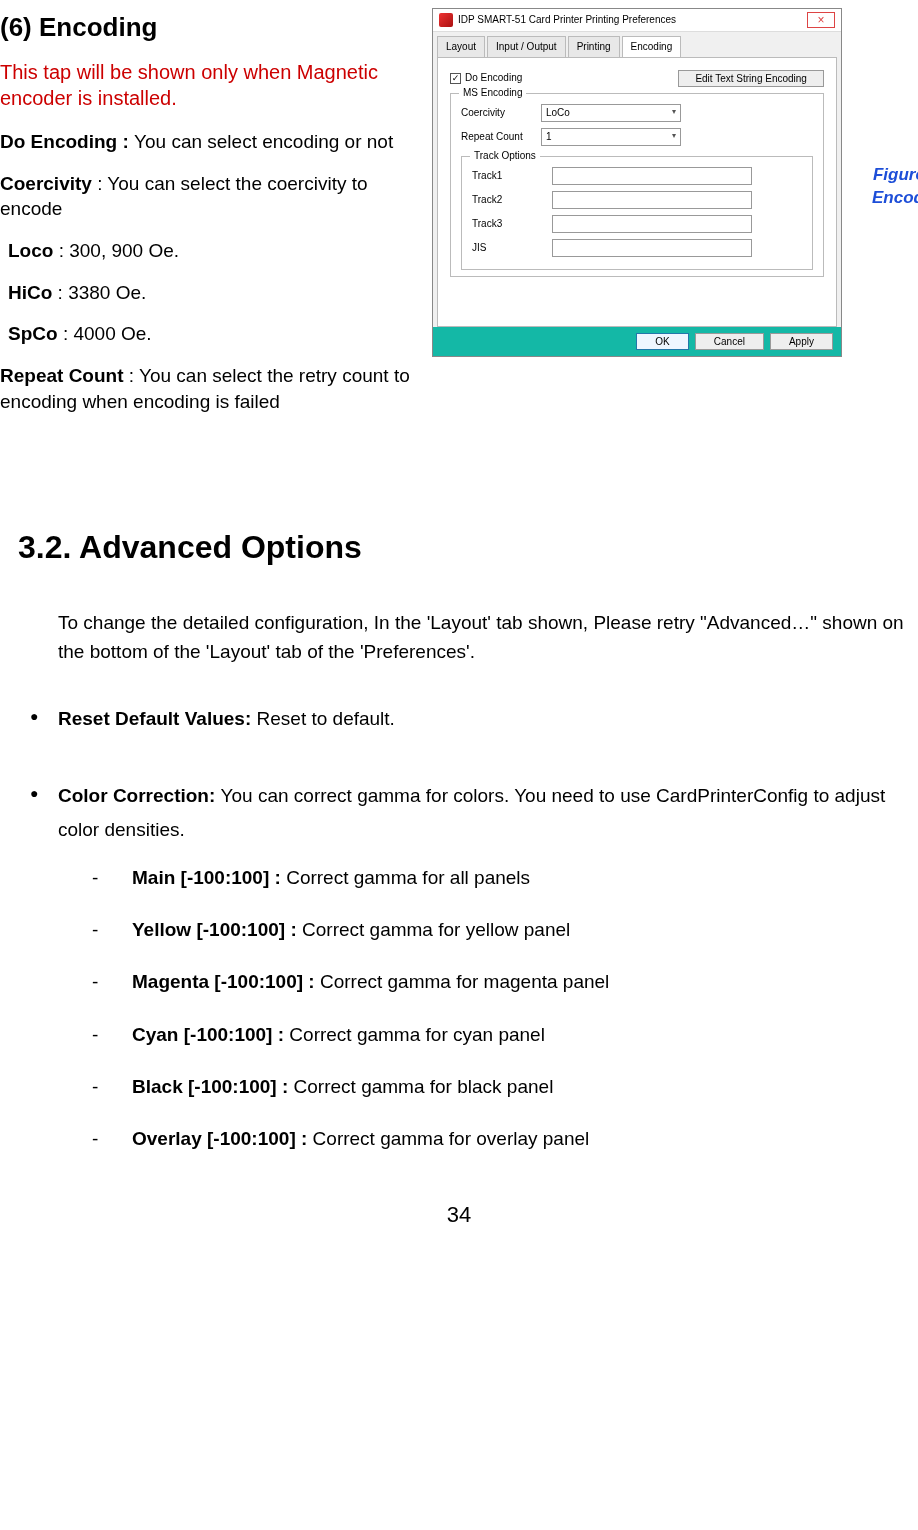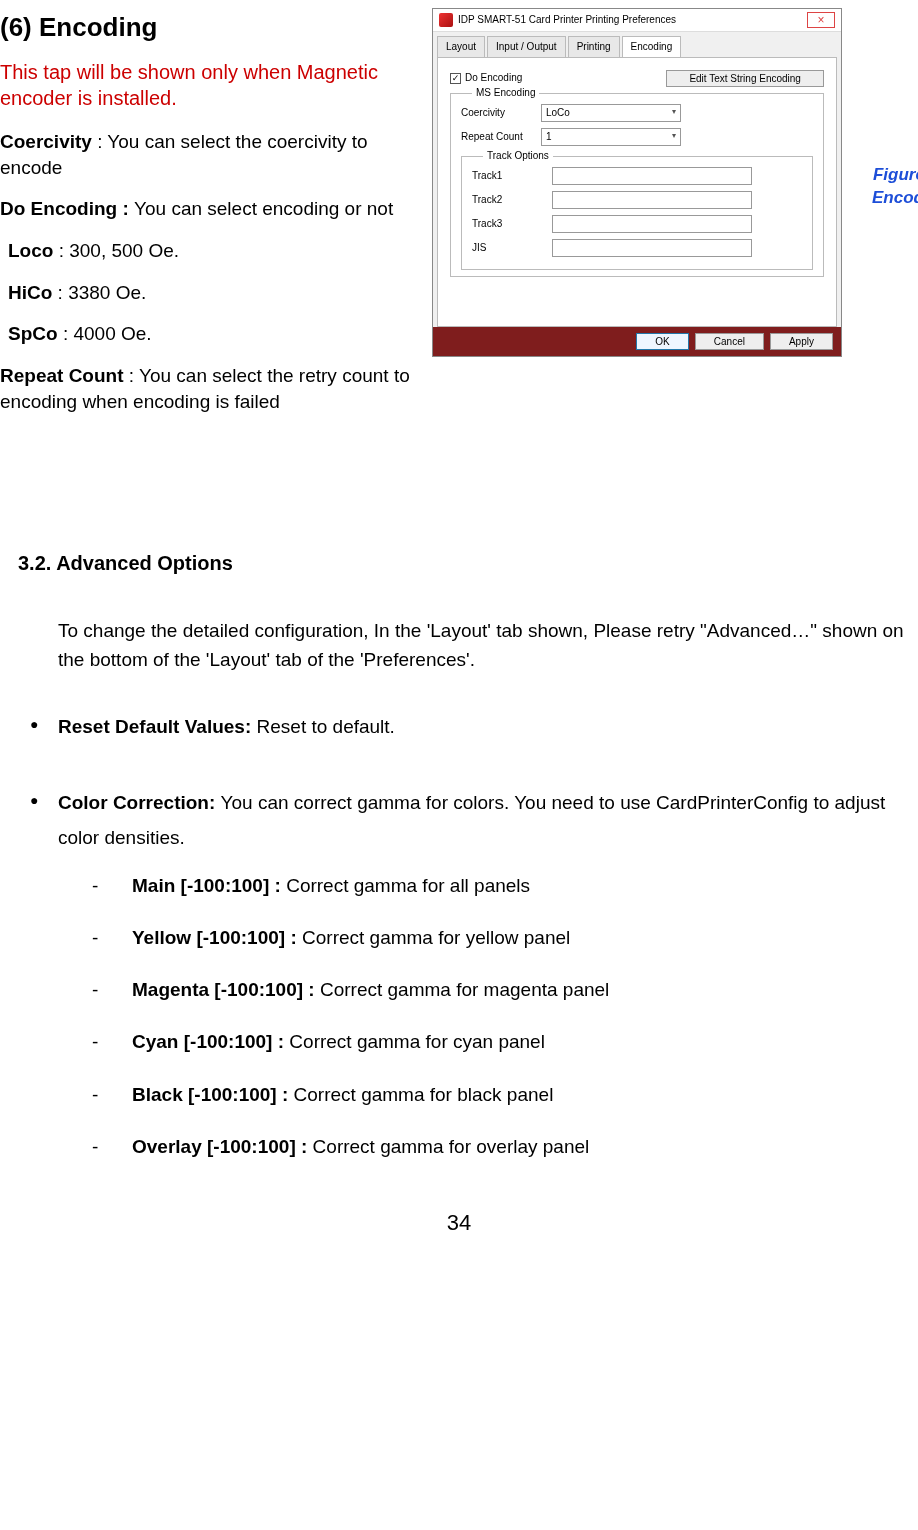--- a/index.html
+++ b/index.html
@@ -51,52 +51,52 @@
     border: 1px solid #bbb; border-bottom: none;
   }
   .tab.active { background: #fff; }
   .dialog-body {
     background: #fff; margin: 0 4px; padding: 12px; border: 1px solid #bbb;
     min-height: 270px;
   }
   .field-row { display: flex; align-items: center; margin-bottom: 6px; gap: 6px; }
   .chk { width: 11px; height: 11px; border: 1px solid #555; display:inline-flex; align-items:center; justify-content:center; font-size:9px; }
   .btn-small {
-    font-size: 10px; padding: 2px 22px; border: 1px solid #999; background: #eee;
+    font-size: 10px; padding: 2px 16px; border: 1px solid #999; background: #eee;
   }
   .groupbox {
     border: 1px solid #bbb; padding: 10px 10px 6px 10px; margin-top: 6px; position: relative;
   }
   .groupbox-title {
-    position: absolute; top: -8px; left: 21px; background: #fff; padding: 0 4px; font-size: 10px;
+    position: absolute; top: -8px; left: 8px; background: #fff; padding: 0 4px; font-size: 10px;
   }
   .frow { display: flex; align-items: center; margin-bottom: 6px; gap: 10px; }
   .flabel { width: 70px; font-size: 10px; }
   .combo {
     width: 140px; height: 18px; border: 1px solid #999; background: #fff;
     display: flex; align-items: center; justify-content: space-between;
     padding: 0 4px; font-size: 10px;
   }
   .combo .chev { font-size: 8px; color: #555; }
   .txtinput { width: 200px; height: 18px; border: 1px solid #999; background: #fff; }
   .dialog-footer {
     display: flex; justify-content: flex-end; gap: 6px; padding: 6px 8px;
-    background: #7f1d1d;
+    background: #14b8a6;
   }
   .dlg-btn {
     font-size: 10px; padding: 2px 18px; border: 1px solid #999; background: #eee;
   }
   .dlg-btn.primary { border: 1px solid #27a; background: #eef6ff; }
   .fig-caption {
     color: #1d4ed8; font-weight: bold; font-style: italic;
     font-size: 17px; margin-top: 10px; text-align: center;
   }
 
   
-  .section-h { font-size: 20px; font-weight: bold; margin: 120px 0 40px 18px; }
+  .section-h { font-size: 32px; font-weight: bold; margin: 96px 0 40px 18px; }
   .body-text { margin: 0 12px 0 58px; line-height: 1.5; font-size: 19px; }
   .bullet-list { list-style: none; margin: 36px 0 0 30px; }
   .bullet-list > li { position: relative; padding-left: 28px; margin-bottom: 42px; line-height: 1.8; }
   .bullet-list > li::before {
     content: "●"; position: absolute; left: 0; top: 2px; font-size: 14px;
   }
   .dash-list { list-style: none; margin: 14px 0 0 34px; }
   .dash-list > li { position: relative; padding-left: 40px; margin-bottom: 18px; margin-top: 8px; }
   .dash-list > li::before {
     content: "-"; position: absolute; left: 0; top: 0;
@@ -107,29 +107,29 @@
 <body>
 
 <div class="page">
 
   <div class="two-col">
     <div class="left-col">
       <h2 class="sec-title">(6) Encoding</h2>
       <p class="red-note">This tap will be shown only when Magnetic encoder is installed.</p>
 
       <p class="para">
+        <span class="bold">Do Encoding : </span><span>You can select encoding or not</span>
+      </p>
+
+      <p class="para">
         <span class="bold">Coercivity</span><span> : You can select the coercivity to encode</span>
       </p>
 
-      <p class="para">
-        <span class="bold">Do Encoding : </span><span>You can select encoding or not</span>
-      </p>
-
       <p class="para indent1">
-        <span class="bold">Loco</span><span> : 300, 500 Oe.</span>
+        <span class="bold">Loco</span><span> : 300, 900 Oe.</span>
       </p>
       <p class="para indent1">
         <span class="bold">HiCo</span><span> : 3380 Oe.</span>
       </p>
       <p class="para indent1">
         <span class="bold">SpCo</span><span> : 4000 Oe.</span>
       </p>
 
       <p class="para">
         <span class="bold">Repeat Count</span><span> : You can select the retry count to encoding when encoding is failed</span>

